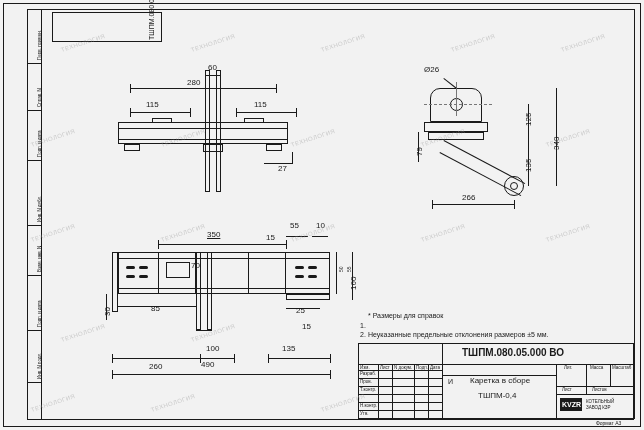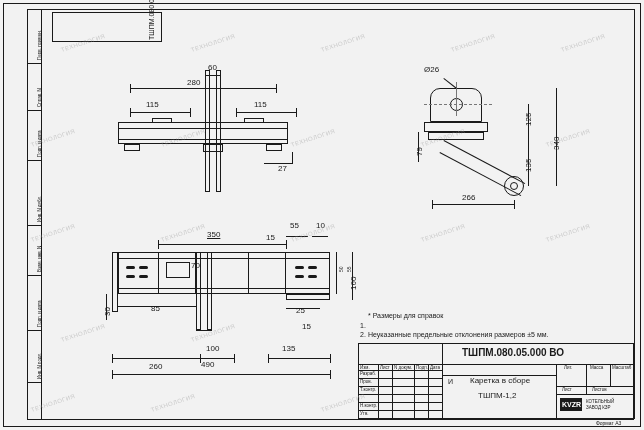--- a/index.html
+++ b/index.html
@@ -219,21 +219,21 @@
   <div class="ln h" style="left:556px;top:386px;width:78px;"></div>
   <div class="ln h" style="left:556px;top:394px;width:78px;"></div>
   <div class="ln v" style="left:586px;top:364px;height:22px;"></div>
   <div class="ln v" style="left:610px;top:364px;height:22px;"></div>
   <div class="ln v" style="left:586px;top:386px;height:8px;"></div>
   <div class="ln h" style="left:442px;top:375px;width:114px;"></div>
 
   <div class="txt t9" style="left:462px;top:348px;font-size:10px;">ТШПМ.080.05.000 ВО</div>
 
   <div class="txt t8" style="left:470px;top:377px;">Каретка в сборе</div>
-  <div class="txt t8" style="left:478px;top:392px;">ТШПМ-1,2</div>
+  <div class="txt t8" style="left:478px;top:392px;">ТШПМ-0,4</div>
 
   <div class="txt t45" style="left:360px;top:366px;">Изм.</div>
   <div class="txt t45" style="left:380px;top:366px;">Лист</div>
   <div class="txt t45" style="left:394px;top:366px;">N докум.</div>
   <div class="txt t45" style="left:416px;top:366px;">Подп.</div>
   <div class="txt t45" style="left:430px;top:366px;">Дата</div>
 
   <div class="txt t45" style="left:360px;top:372px;">Разраб.</div>
   <div class="txt t45" style="left:360px;top:380px;">Пров.</div>
   <div class="txt t45" style="left:360px;top:388px;">Т.контр.</div>

